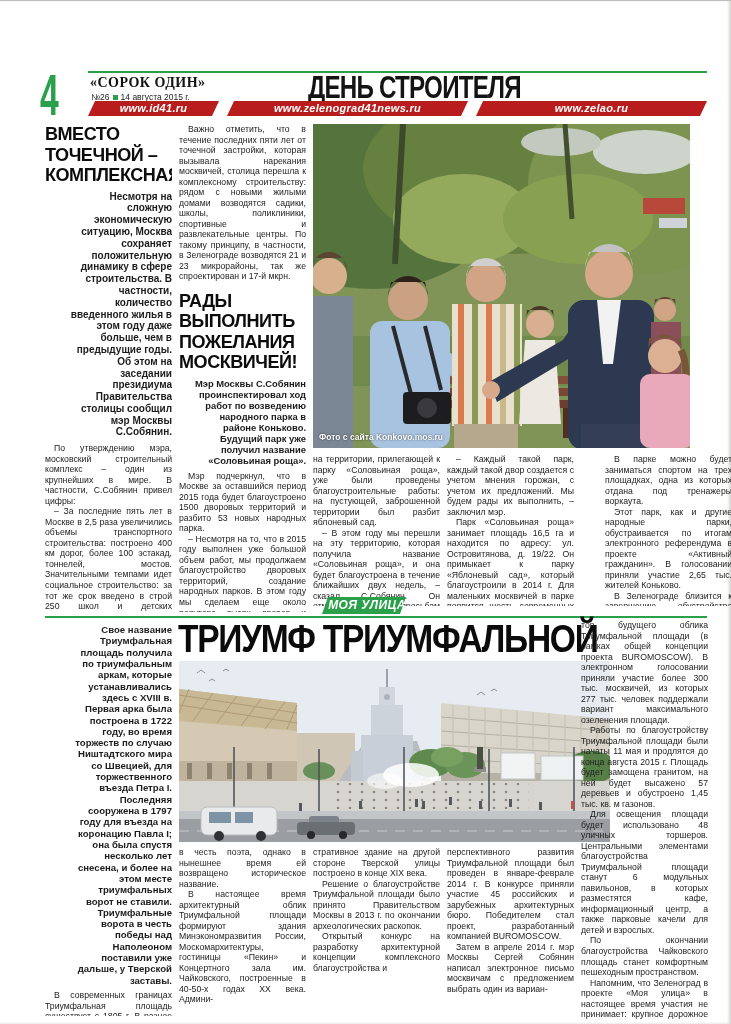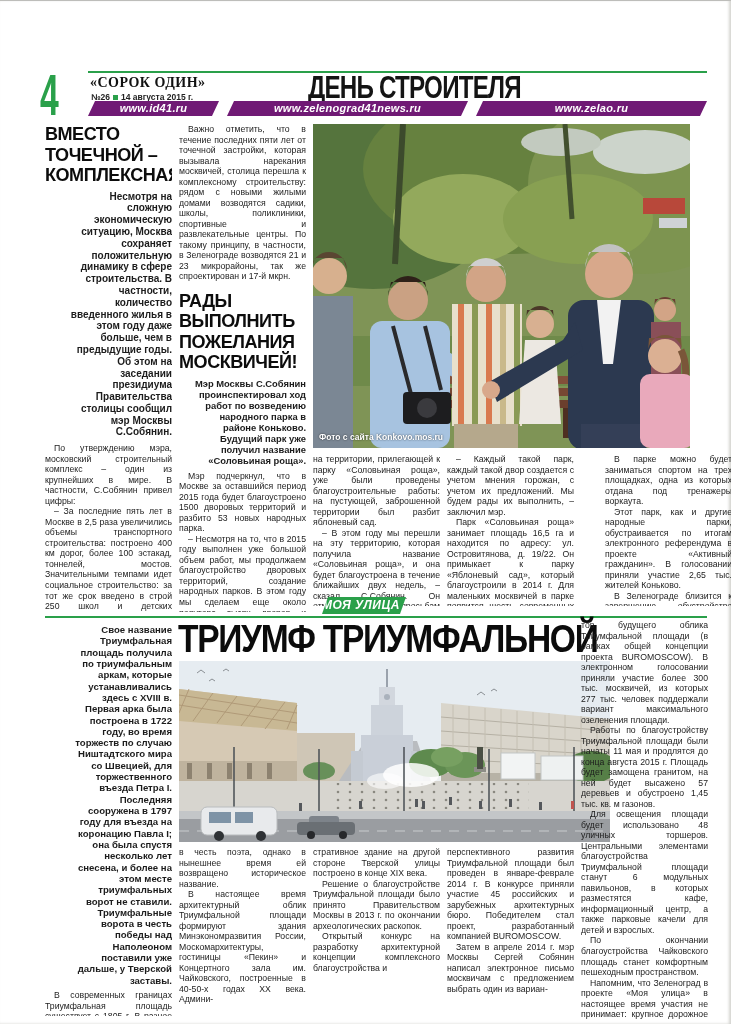--- a/index.html
+++ b/index.html
@@ -5,26 +5,26 @@
   html,body{margin:0;padding:0;background:#dcdcda;}
   .page{position:relative;width:731px;height:1024px;background:#ffffff;overflow:hidden;
         font-family:"Liberation Sans",sans-serif;color:#1c1c1c;
         box-shadow:inset 0 1px 0 #bdbdba, inset -2px 0 3px #d4d4d0;}
   
   .pageno{position:absolute;left:40px;top:66px;font-size:58px;font-weight:bold;color:#2aa04a;
           transform:scaleX(.58);transform-origin:left top;line-height:1;}
   .top-rule{position:absolute;left:88px;top:71px;width:619px;height:2px;background:#2aa04a;}
   .masthead{position:absolute;left:90px;top:75px;font-family:"Liberation Serif",serif;
             font-weight:bold;font-size:14px;letter-spacing:.5px;color:#111;}
-  .issue{position:absolute;left:91px;top:92px;font-size:8.5px;color:#222;font-weight:bold;}
+  .issue{position:absolute;left:91px;top:92px;font-size:8.5px;color:#222;}
   .issue .sq{display:inline-block;width:5px;height:5px;background:#2aa04a;margin:0 3px 0 3px;}
   .section-title{position:absolute;left:308px;top:70px;font-size:31px;font-weight:bold;color:#141414;
                  white-space:nowrap;}
   .section-title span{display:inline-block;transform:scaleX(.78);transform-origin:left top;letter-spacing:-1px;}
-  .linkbar{position:absolute;top:101px;height:15px;background:#701a75;color:#fff;
+  .linkbar{position:absolute;top:101px;height:15px;background:#b91c1c;color:#fff;
            font-size:11px;font-weight:bold;font-style:italic;text-align:center;line-height:15px;
            clip-path:polygon(7px 0,100% 0,calc(100% - 7px) 100%,0 100%);letter-spacing:.3px;}
   .lb1{left:88px;width:131px;} .lb2{left:227px;width:241px;} .lb3{left:476px;width:231px;}
   
   .col{position:absolute;overflow:hidden;}
   .body{font-size:8.7px;line-height:1.21;text-align:justify;}
   .body p{margin:0;}
   .body p.ind{text-indent:9px;}
   .h1{font-size:19px;font-weight:bold;line-height:1.08;color:#0c0c0c;margin:0 0 5px 0;}
   .h1 div{transform:scaleX(.95);transform-origin:left top;letter-spacing:-.5px;white-space:nowrap;}
@@ -32,21 +32,21 @@
   .lead1{font-size:10px;line-height:1.18;padding-left:20px;margin:2px 0 5px 0;}
   .lead2{font-size:9.4px;line-height:1.17;padding-left:12px;margin:2px 0 5px 0;}
   .lead3{font-size:9.6px;line-height:1.18;padding-left:26px;margin:0 0 4px 0;}
   
   .photo{position:absolute;left:313px;top:124px;width:377px;height:324px;overflow:hidden;background:#78904f;}
   .photo svg{display:block;}
   .photo-caption{position:absolute;left:6px;bottom:6px;color:#fff;font-size:8.5px;font-weight:bold;
                  text-shadow:0 0 2px rgba(0,0,0,.7);}
   
   .badge{position:absolute;left:322px;top:597px;width:84px;height:17px;background:#2aa04a;color:#fff;
-         font-size:12px;font-weight:bold;font-style:italic;text-align:left;line-height:17px;
+         font-size:12px;font-weight:bold;font-style:italic;text-align:right;line-height:17px;
          clip-path:polygon(6px 0,100% 0,calc(100% - 6px) 100%,0 100%);letter-spacing:.5px;}
   .divider{position:absolute;left:45px;top:616px;width:662px;height:2px;background:#2aa04a;}
   
   .h-big{position:absolute;left:178px;top:617px;font-size:39px;font-weight:bold;color:#0b0b0b;white-space:nowrap;}
   .h-big span{display:inline-block;transform:scaleX(.86);transform-origin:left top;letter-spacing:-1.5px;}
   .render{position:absolute;left:179px;top:661px;width:431px;height:181px;overflow:hidden;background:#e8edf1;}
   
   .c1t{left:45px;top:124px;width:127px;height:488px;}
   .c2t{left:179px;top:124px;width:127px;height:488px;}
   .c3t{left:313px;top:454px;width:127px;height:152px;}

